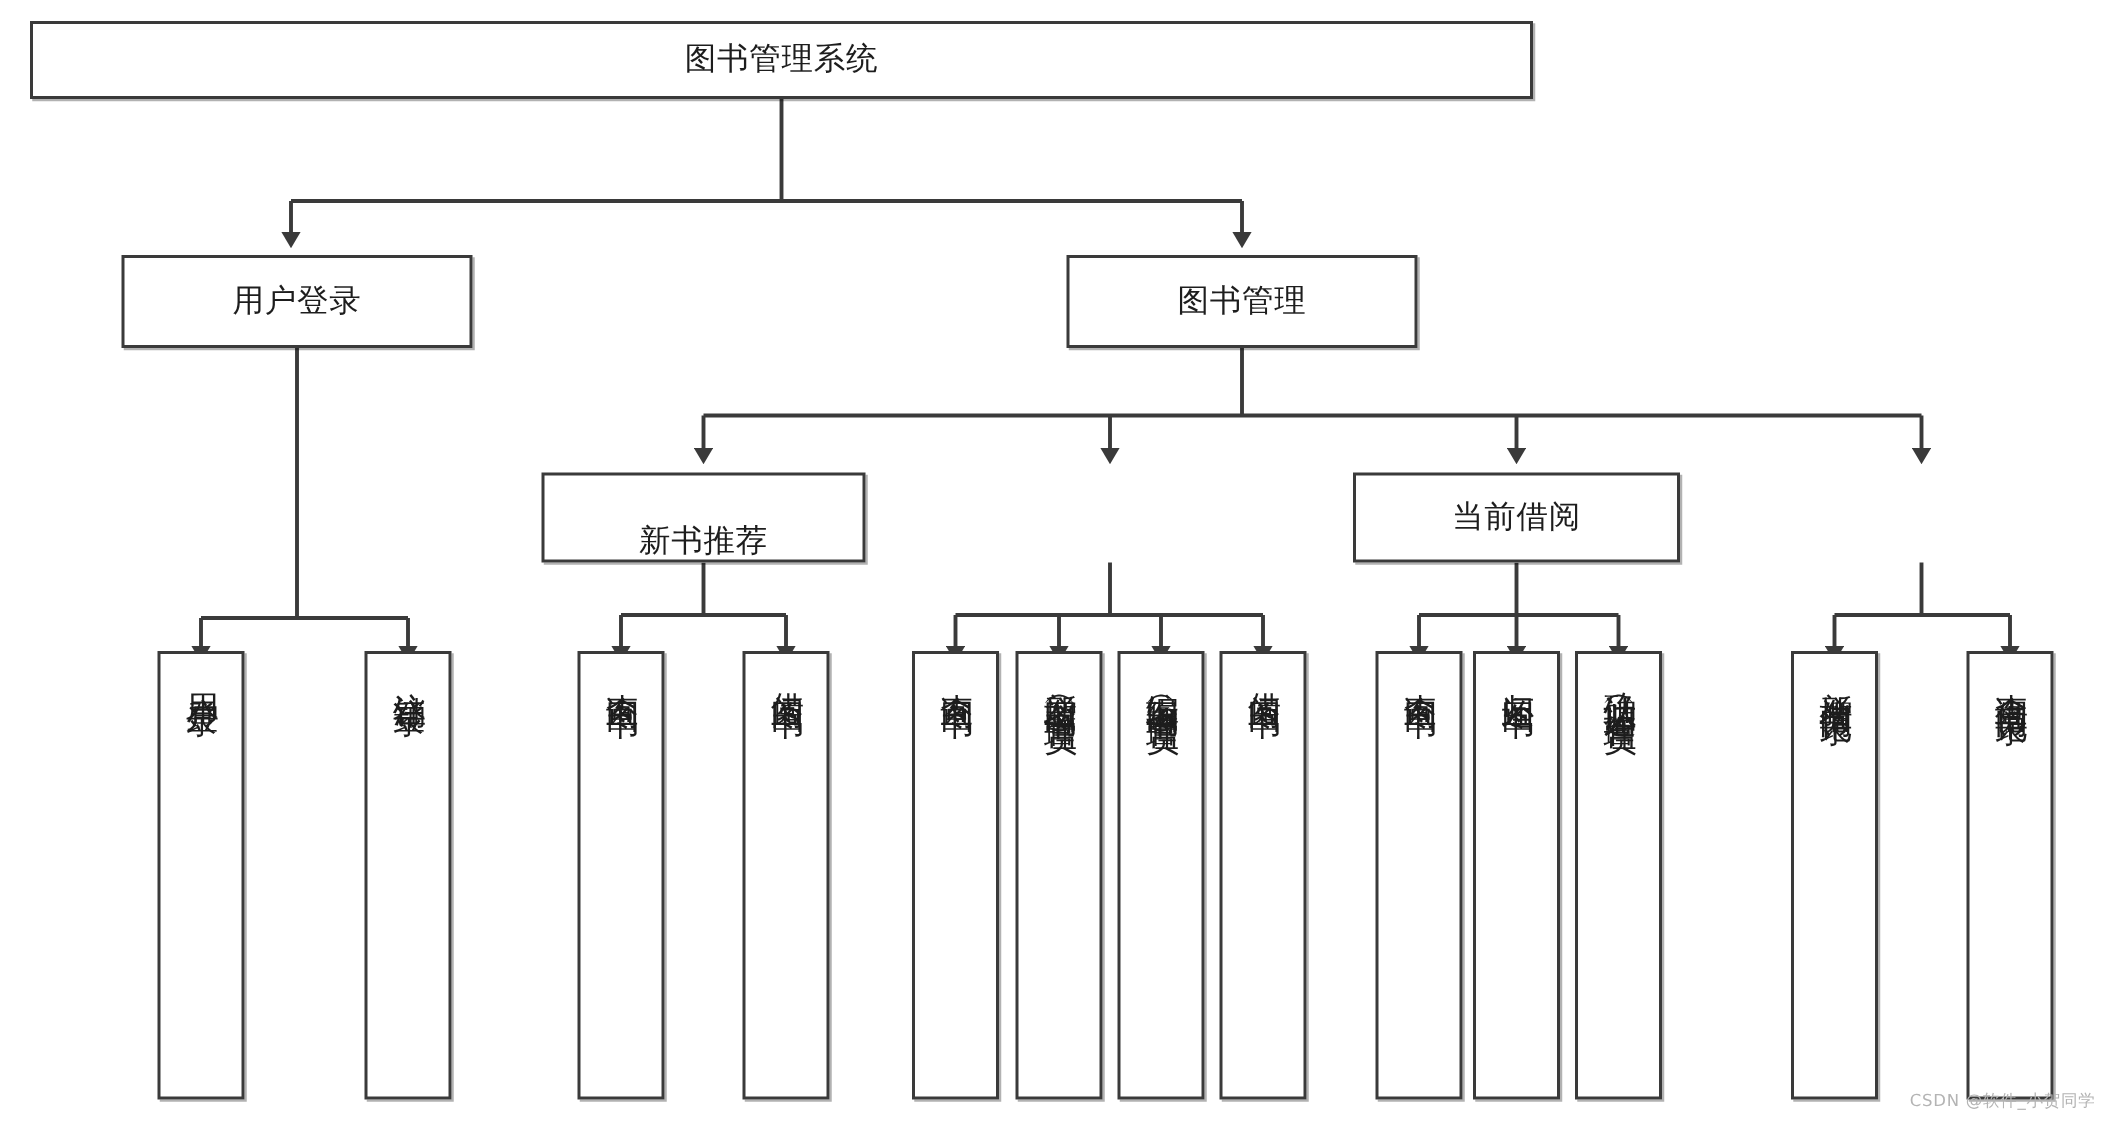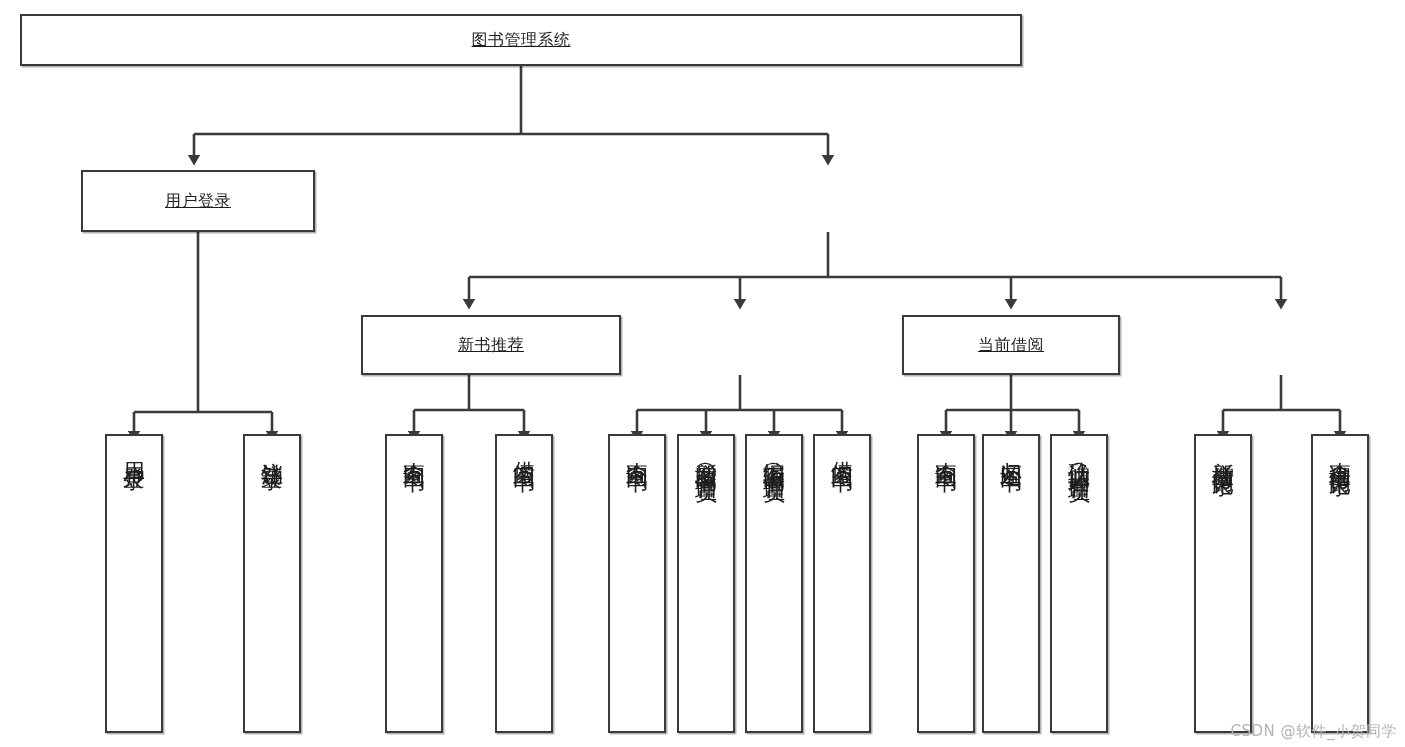--- a/index.html
+++ b/index.html
@@ -36,39 +36,38 @@
     justify-content: center;
     color: #1d1d1d;
   }
   .node .label {
     text-align: center;
     line-height: 1.12;
     letter-spacing: 0.5px;
     white-space: pre-wrap;
   }
   .node.horizontal .label {
-    font-size: 16px;
-    text-decoration: underline;
+    font-size: 21px;
   }
   .node.vertical {
     align-items: flex-start;
     padding-top: 8px;
   }
   .node.vertical .label {
     writing-mode: vertical-rl;
     text-orientation: upright;
     font-size: 22px;
     letter-spacing: 3px;
     line-height: 1;
   }
   .watermark {
     position: absolute;
     right: 8px;
     bottom: 6px;
-    font-size: 15px;
+    font-size: 11px;
     color: #b4b4b4;
     letter-spacing: 0.5px;
     white-space: nowrap;
   }
 </style>
 </head>
 <body>
 
 <div id="canvas">
 
@@ -122,22 +121,25 @@
     </g>
   </svg>
 
   <div class="node horizontal" style="left:20px; top:14px; width:1002px; height:52px;">
     <span class="label">图书管理系统</span>
   </div>
 
   <div class="node horizontal" style="left:81px; top:170px; width:234px; height:62px;">
     <span class="label">用户登录</span>
   </div>
+  <div class="node horizontal" style="left:711px; top:170px; width:234px; height:62px;">
+    <span class="label">图书管理</span>
+  </div>
 
-  <div class="node horizontal" style="left:361px; top:315px; width:260px; height:60px;">
+  <div class="node horizontal" style="left:361px; top:315px; width:216px; height:60px;align-items:flex-end;">
     <span class="label">新书推荐</span>
   </div>
   <div class="node horizontal" style="left:902px; top:315px; width:218px; height:60px;">
     <span class="label">当前借阅</span>
   </div>
 
   <div class="node vertical" style="left:105px; top:434px; width:58px; height:299px;">
     <span class="label">用户登录</span>
   </div>
   <div class="node vertical" style="left:243px; top:434px; width:58px; height:299px;">

